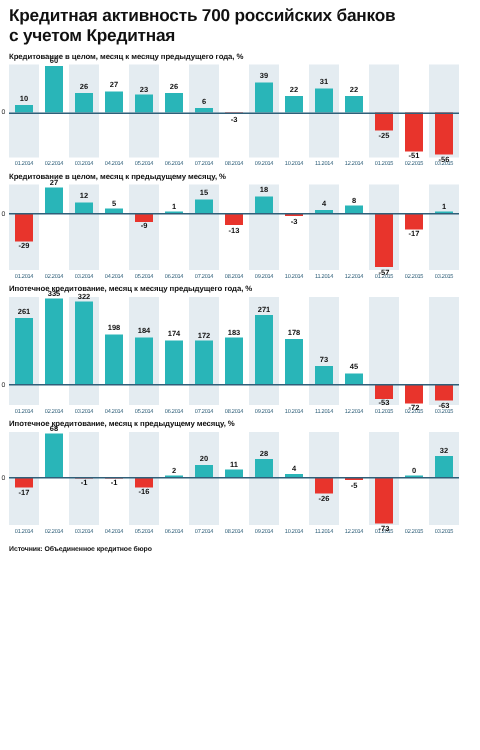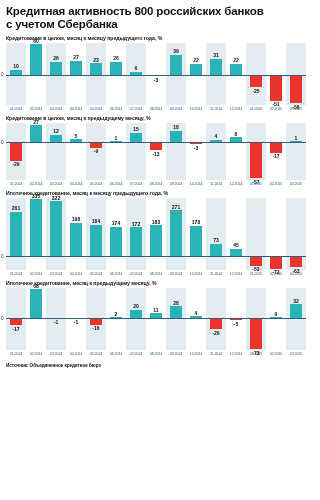--- a/index.html
+++ b/index.html
@@ -139,22 +139,22 @@
     margin-top: 3px;
     letter-spacing: -0.05px;
   }
 </style>
 </head>
 <body>
 
 <div class="page">
 
   <div class="title">
-    <span>Кредитная активность 800 российских банков</span>
-    <span>с учетом Сбербанка</span>
+    <span>Кредитная активность 700 российских банков</span>
+    <span>с учетом Кредитная</span>
   </div>
 
   <div id="charts">
       <div class="chart-block">
         <div class="chart-caption">Кредитование в целом, месяц к месяцу предыдущего года, %</div>
         <div class="plot" style="height: 62px;">
           <div class="cols">
             <div class="col-band shade"></div>
             <div class="col-band plain"></div>
             <div class="col-band shade"></div>

